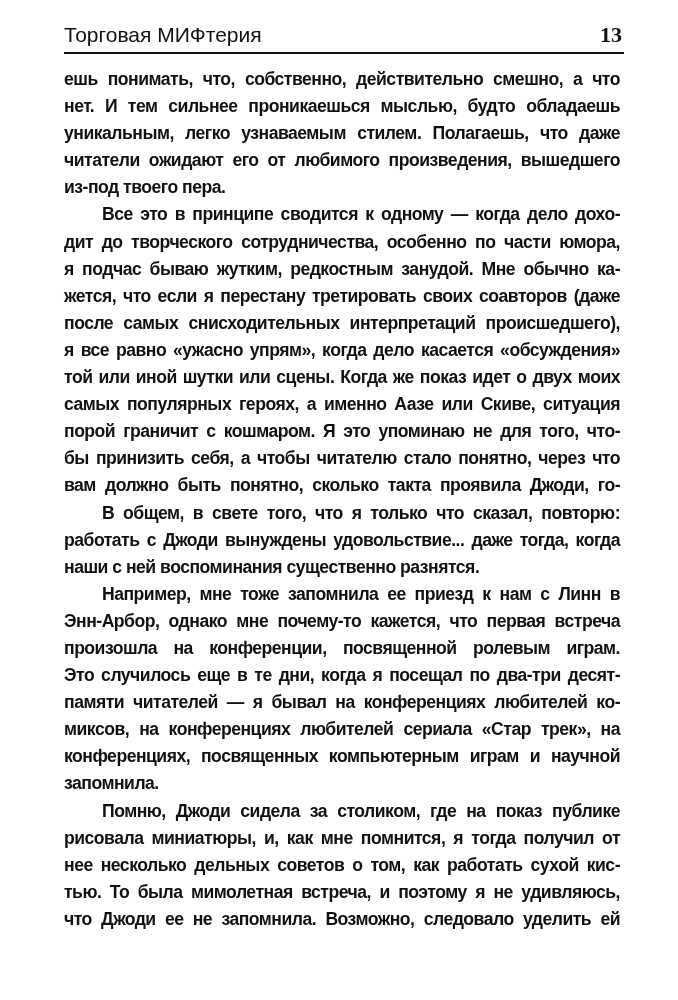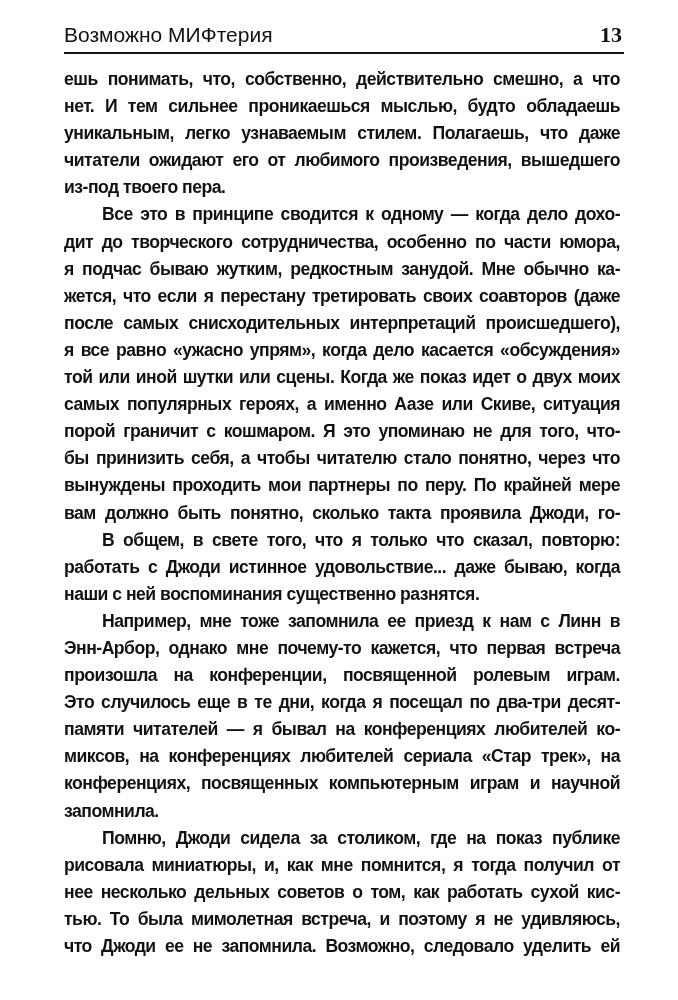--- a/index.html
+++ b/index.html
@@ -13,21 +13,21 @@
     font-weight: bold; font-size: 17.6px; line-height: 27.1px; letter-spacing: -0.5px; }
   .line { display: block; white-space: nowrap; text-align: justify; text-align-last: justify; width: 556px; }
   .line.last { text-align-last: left; }
   .line.indent { padding-left: 38px; width: 518px; }
 </style>
 </head>
 <body>
 
 <div class="page">
   <div class="header">
-    <span>Возможно МИФтерия</span>
+    <span>Торговая МИФтерия</span>
     <span class="num">13</span>
   </div>
   <div class="rule"></div>
   <div class="body" id="body">
       <div>
         <span class="line">ешь понимать, что, собственно, действительно смешно, а что</span>
         <span class="line">нет. И тем сильнее проникаешься мыслью, будто обладаешь</span>
         <span class="line">уникальным, легко узнаваемым стилем. Полагаешь, что даже</span>
         <span class="line">читатели ожидают его от любимого произведения, вышедшего</span>
         <span class="line last">из-под твоего пера.</span>
@@ -36,26 +36,25 @@
         <span class="line indent">Все это в принципе сводится к одному — когда дело дохо-</span>
         <span class="line">дит до творческого сотрудничества, особенно по части юмора,</span>
         <span class="line">я подчас бываю жутким, редкостным занудой. Мне обычно ка-</span>
         <span class="line">жется, что если я перестану третировать своих соавторов (даже</span>
         <span class="line">после самых снисходительных интерпретаций происшедшего),</span>
         <span class="line">я все равно «ужасно упрям», когда дело касается «обсуждения»</span>
         <span class="line">той или иной шутки или сцены. Когда же показ идет о двух моих</span>
         <span class="line">самых популярных героях, а именно Аазе или Скиве, ситуация</span>
         <span class="line">порой граничит с кошмаром. Я это упоминаю не для того, что-</span>
         <span class="line">бы принизить себя, а чтобы читателю стало понятно, через что</span>
-        <span class="line">вынуждены проходить мои партнеры по перу. По крайней мере</span>
         <span class="line">вам должно быть понятно, сколько такта проявила Джоди, го-</span>
       </div>
       <div>
         <span class="line indent">В общем, в свете того, что я только что сказал, повторю:</span>
-        <span class="line">работать с Джоди истинное удовольствие... даже бываю, когда</span>
+        <span class="line">работать с Джоди вынуждены удовольствие... даже тогда, когда</span>
         <span class="line last">наши с ней воспоминания существенно разнятся.</span>
       </div>
       <div>
         <span class="line indent">Например, мне тоже запомнила ее приезд к нам с Линн в</span>
         <span class="line">Энн-Арбор, однако мне почему-то кажется, что первая встреча</span>
         <span class="line">произошла на конференции, посвященной ролевым играм.</span>
         <span class="line">Это случилось еще в те дни, когда я посещал по два-три десят-</span>
         <span class="line">памяти читателей — я бывал на конференциях любителей ко-</span>
         <span class="line">миксов, на конференциях любителей сериала «Стар трек», на</span>
         <span class="line">конференциях, посвященных компьютерным играм и научной</span>

